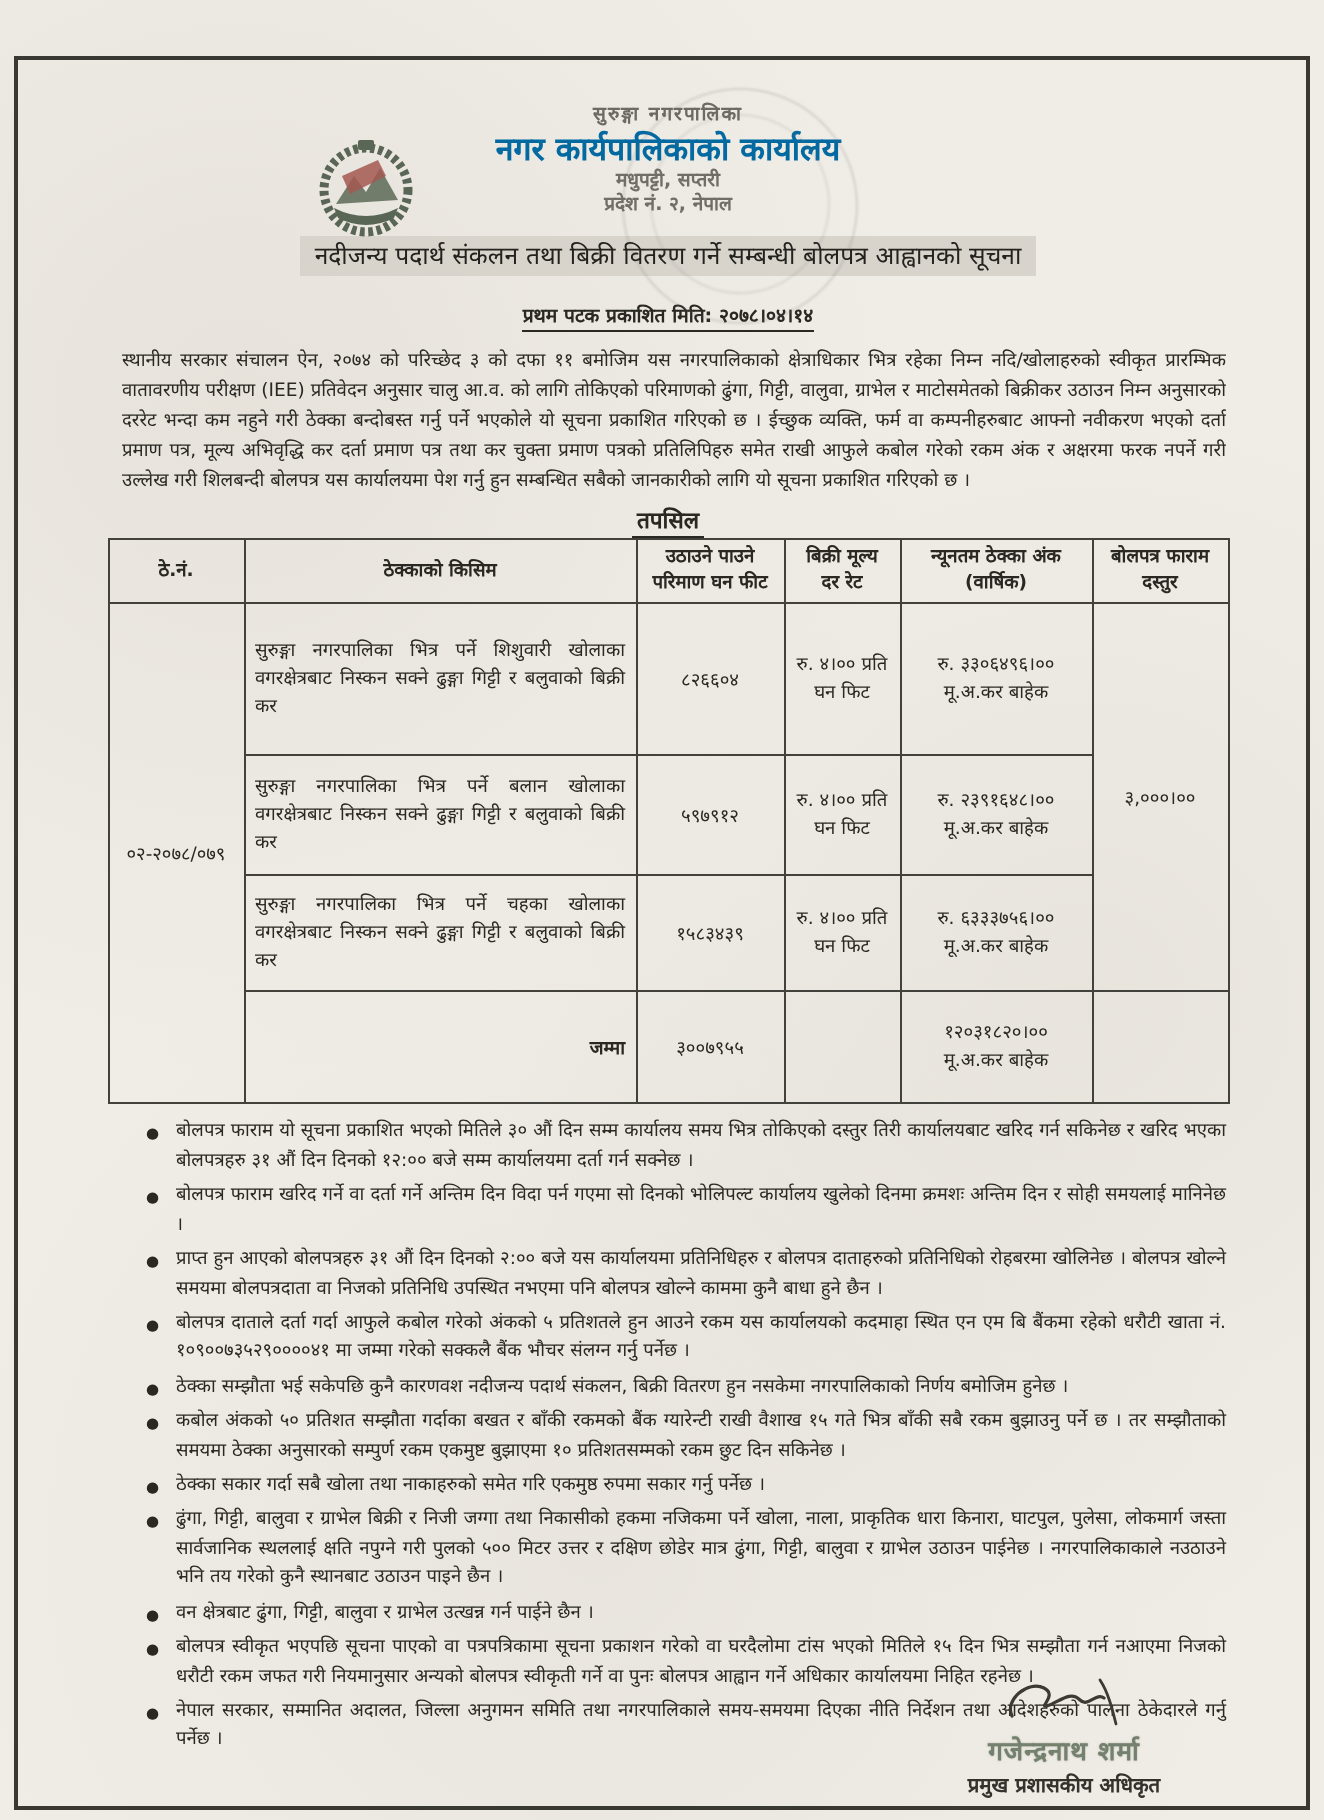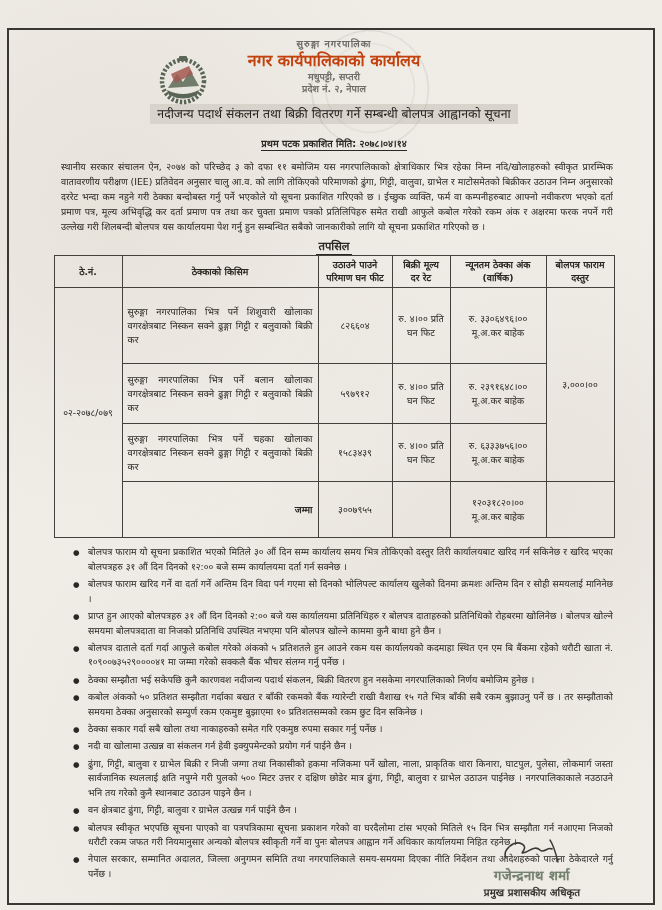--- a/index.html
+++ b/index.html
@@ -11,34 +11,34 @@
     color: #2a2823;
     background:
       radial-gradient(circle at 18% 22%, rgba(175,165,145,.14), transparent 38%),
       radial-gradient(circle at 82% 55%, rgba(160,150,128,.10), transparent 42%),
       radial-gradient(circle at 45% 85%, rgba(170,160,140,.10), transparent 40%),
       #f0ede7;
   }
   .frame {
     position: absolute; top: 28px; left: 7px; right: 7px; bottom: 5px;
     border: 2px solid #3a3833;
-    padding: 8px 38px 0 44px;
+    padding: 22px 38px 0 44px;
     overflow: hidden;
   }
   
   .header { position: relative; text-align: center; line-height: 1.25; }
   .emblem { position: absolute; left: 102px; top: 16px; opacity: .85; }
   .stamp-circle {
     position: absolute; left: 258px; top: -8px; width: 118px; height: 118px;
     border: 1.5px solid rgba(110,110,105,.22); border-radius: 50%;
     transform: rotate(-14deg); filter: blur(.5px); pointer-events: none;
   }
   .stamp-circle.inner { left: 272px; top: 5px; width: 90px; height: 90px; border-color: rgba(110,110,105,.16); }
   .hdr-stamp-line { font-size: 9.5px; color: #6b6a64; font-weight: bold; letter-spacing: 1px; }
-  .hdr-office { font-size: 16px; font-weight: bold; color: #c2410c; margin-top: 1px; }
+  .hdr-office { font-size: 16px; font-weight: bold; color: #0369a1; margin-top: 1px; }
   .hdr-sub { font-size: 9.5px; color: #6f6e67; font-weight: bold; }
   .notice-title-row { text-align: center; margin-top: 8px; }
   .notice-title {
     display: inline-block; background: #d8d4cc; color: #24221e;
     font-size: 12.3px; font-weight: normal; padding: 1px 7px 2px;
   }
   .pub-date { text-align: center; font-size: 9.6px; font-weight: bold; margin-top: 13px; }
   .pub-date span { border-bottom: 1px solid #2a2823; padding-bottom: 1px; }
   
   .intro {
@@ -184,21 +184,20 @@
     </table>
 
   <ul class="notes">
     <li>बोलपत्र फाराम यो सूचना प्रकाशित भएको मितिले ३० औं दिन सम्म कार्यालय समय भित्र तोकिएको दस्तुर तिरी कार्यालयबाट खरिद गर्न सकिनेछ र खरिद भएका बोलपत्रहरु ३१ औं दिन दिनको १२:०० बजे सम्म कार्यालयमा दर्ता गर्न सक्नेछ ।</li>
     <li>बोलपत्र फाराम खरिद गर्ने वा दर्ता गर्ने अन्तिम दिन विदा पर्न गएमा सो दिनको भोलिपल्ट कार्यालय खुलेको दिनमा क्रमशः अन्तिम दिन र सोही समयलाई मानिनेछ ।</li>
     <li>प्राप्त हुन आएको बोलपत्रहरु ३१ औं दिन दिनको २:०० बजे यस कार्यालयमा प्रतिनिधिहरु र बोलपत्र दाताहरुको प्रतिनिधिको रोहबरमा खोलिनेछ । बोलपत्र खोल्ने समयमा बोलपत्रदाता वा निजको प्रतिनिधि उपस्थित नभएमा पनि बोलपत्र खोल्ने काममा कुनै बाधा हुने छैन ।</li>
     <li>बोलपत्र दाताले दर्ता गर्दा आफुले कबोल गरेको अंकको ५ प्रतिशतले हुन आउने रकम यस कार्यालयको कदमाहा स्थित एन एम बि बैंकमा रहेको धरौटी खाता नं. १०९००७३५२९००००४१ मा जम्मा गरेको सक्कलै बैंक भौचर संलग्न गर्नु पर्नेछ ।</li>
     <li>ठेक्का सम्झौता भई सकेपछि कुनै कारणवश नदीजन्य पदार्थ संकलन, बिक्री वितरण हुन नसकेमा नगरपालिकाको निर्णय बमोजिम हुनेछ ।</li>
     <li>कबोल अंकको ५० प्रतिशत सम्झौता गर्दाका बखत र बाँकी रकमको बैंक ग्यारेन्टी राखी वैशाख १५ गते भित्र बाँकी सबै रकम बुझाउनु पर्ने छ । तर सम्झौताको समयमा ठेक्का अनुसारको सम्पुर्ण रकम एकमुष्ट बुझाएमा १० प्रतिशतसम्मको रकम छुट दिन सकिनेछ ।</li>
     <li>ठेक्का सकार गर्दा सबै खोला तथा नाकाहरुको समेत गरि एकमुष्ठ रुपमा सकार गर्नु पर्नेछ ।</li>
-    <li>नदी वा खोलामा उत्खन्न वा संकलन गर्न हेवी इक्युपमेन्टको प्रयोग गर्न पाईने छैन ।</li>
     <li>ढुंगा, गिट्टी, बालुवा र ग्राभेल बिक्री र निजी जग्गा तथा निकासीको हकमा नजिकमा पर्ने खोला, नाला, प्राकृतिक धारा किनारा, घाटपुल, पुलेसा, लोकमार्ग जस्ता सार्वजानिक स्थललाई क्षति नपुग्ने गरी पुलको ५०० मिटर उत्तर र दक्षिण छोडेर मात्र ढुंगा, गिट्टी, बालुवा र ग्राभेल उठाउन पाईनेछ । नगरपालिकाकाले नउठाउने भनि तय गरेको कुनै स्थानबाट उठाउन पाइने छैन ।</li>
     <li>वन क्षेत्रबाट ढुंगा, गिट्टी, बालुवा र ग्राभेल उत्खन्न गर्न पाईने छैन ।</li>
     <li>बोलपत्र स्वीकृत भएपछि सूचना पाएको वा पत्रपत्रिकामा सूचना प्रकाशन गरेको वा घरदैलोमा टांस भएको मितिले १५ दिन भित्र सम्झौता गर्न नआएमा निजको धरौटी रकम जफत गरी नियमानुसार अन्यको बोलपत्र स्वीकृती गर्ने वा पुनः बोलपत्र आह्वान गर्ने अधिकार कार्यालयमा निहित रहनेछ ।</li>
     <li>नेपाल सरकार, सम्मानित अदालत, जिल्ला अनुगमन समिति तथा नगरपालिकाले समय-समयमा दिएका नीति निर्देशन तथा आदेशहरुको पालना ठेकेदारले गर्नु पर्नेछ ।</li>
 
   </ul>
 
   <div class="sig-block">
     <div class="sig-scribble">
       <svg width="80" height="30" viewBox="0 0 80 30">

